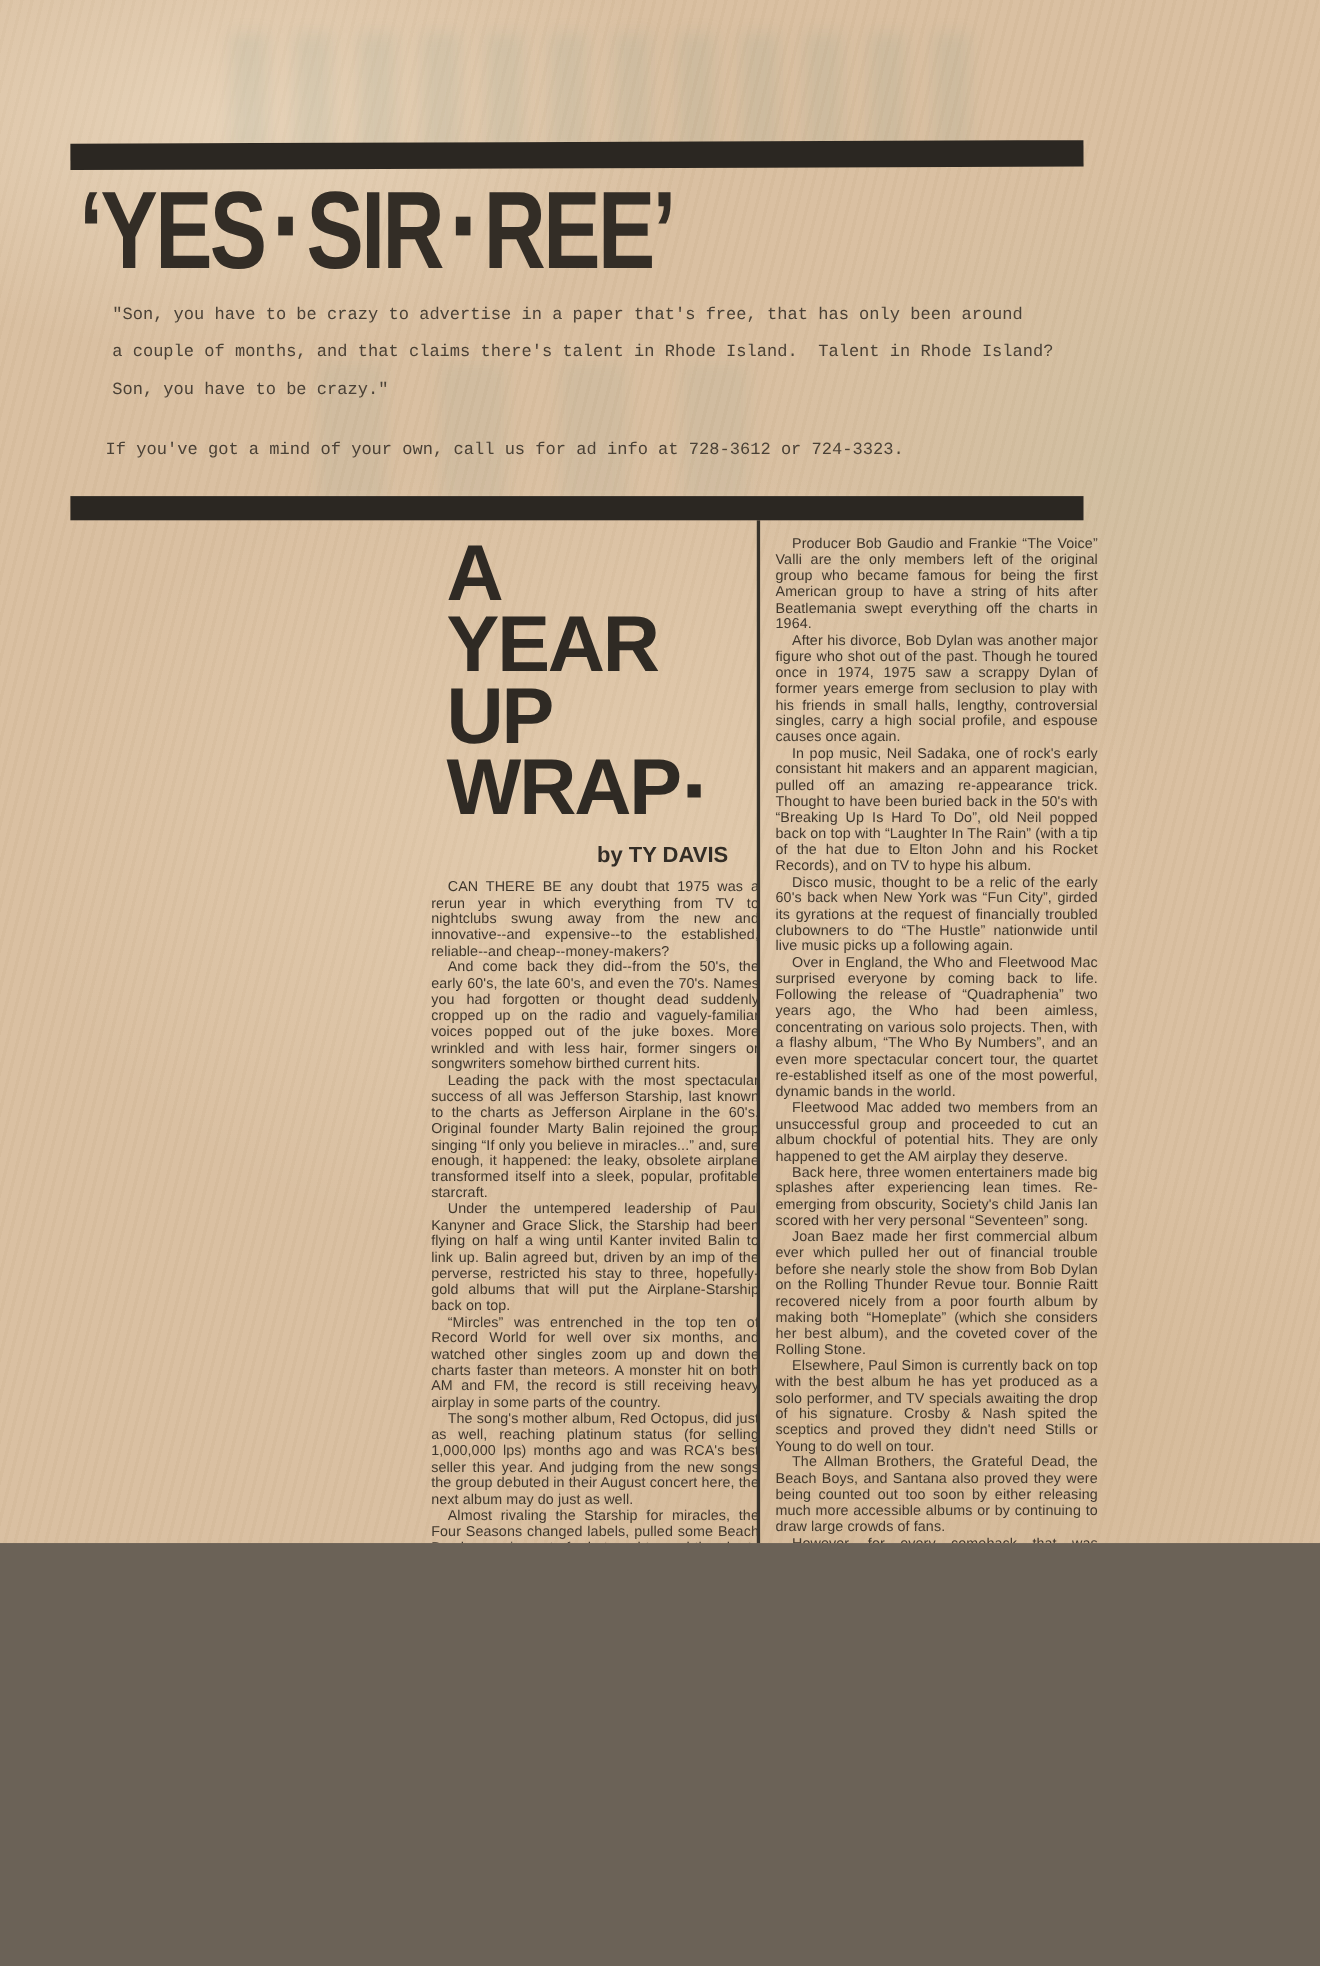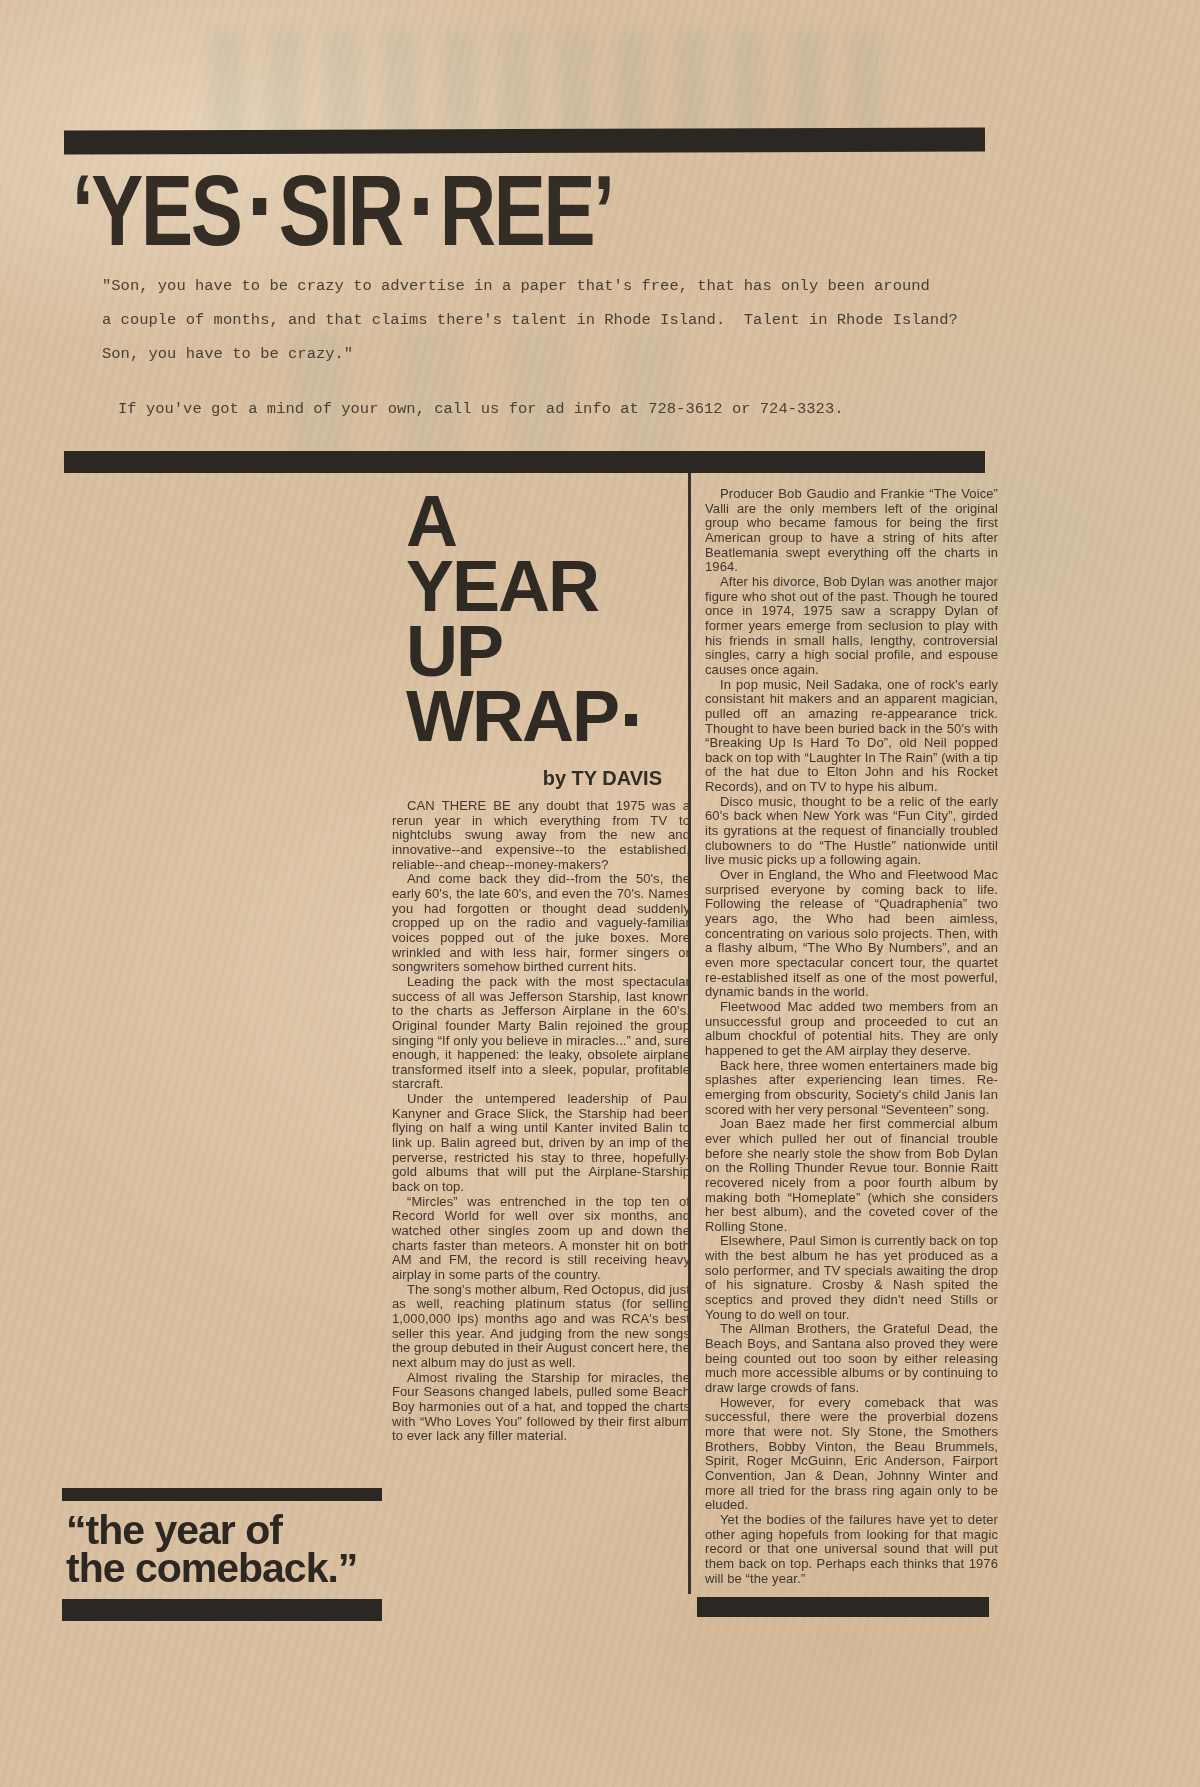--- a/index.html
+++ b/index.html
@@ -1,17 +1,17 @@
 <!DOCTYPE html>
 <html><head>
 <meta charset="utf-8">
 <style>
   html,body{margin:0;padding:0;background:#6b6257;}
   #page{
-    position:relative;width:1200px;height:1787px;margin:0 auto;overflow:hidden;
+    position:relative;width:1200px;height:1403px;margin:0 auto;overflow:hidden;
     font-family:"Liberation Sans",sans-serif;
     background-color:#d9bfa0;
     background-image:
       radial-gradient(ellipse 600px 300px at 18% 8%, rgba(255,246,228,0.35), rgba(255,246,228,0) 70%),
       radial-gradient(ellipse 500px 400px at 85% 30%, rgba(173,186,160,0.18), rgba(173,186,160,0) 70%),
       radial-gradient(ellipse 700px 500px at 45% 55%, rgba(255,240,215,0.22), rgba(255,240,215,0) 75%),
       radial-gradient(ellipse 600px 350px at 70% 92%, rgba(201,172,133,0.35), rgba(201,172,133,0) 75%),
       repeating-linear-gradient(104deg, rgba(120,95,60,0.030) 0 3px, rgba(255,255,255,0.02) 3px 9px);
     text-decoration: underline;
   }
@@ -33,21 +33,21 @@
     font-size:100px;font-weight:bold;letter-spacing:-3px;color:#332d26;
     transform:scaleX(0.78);transform-origin:left top;line-height:1;
   }
   #masthead-headline .m-dot{
     display:inline-block;width:17px;height:17px;background:#332d26;
     margin:0 16px;vertical-align:30px;
   }
   .tline{font-family:"Liberation Mono","DejaVu Sans Mono",monospace;
     font-size:15.5px;color:#4a4136;white-space:pre;line-height:34px;}
   #mast-quote{position:absolute;left:102px;top:269px;}
-  #mast-adline{position:absolute;left:118px;top:392px;}
+  #mast-adline{position:absolute;left:96px;top:392px;}
 
   #col-divider{position:absolute;left:688px;top:473px;width:3px;height:1121px;background:#38332b;}
 
   #left-col{position:absolute;left:392px;top:477px;width:298px;}
   #right-col{position:absolute;left:705px;top:478px;width:293px;}
 
   #art-headline{padding:12px 0 0 14px;font-size:72px;font-weight:bold;
     line-height:65px;letter-spacing:-2px;color:#2f2a24;}
   .hl-dot{display:inline-block;width:12px;height:12px;background:#2f2a24;
     margin-left:7px;vertical-align:15px;}

